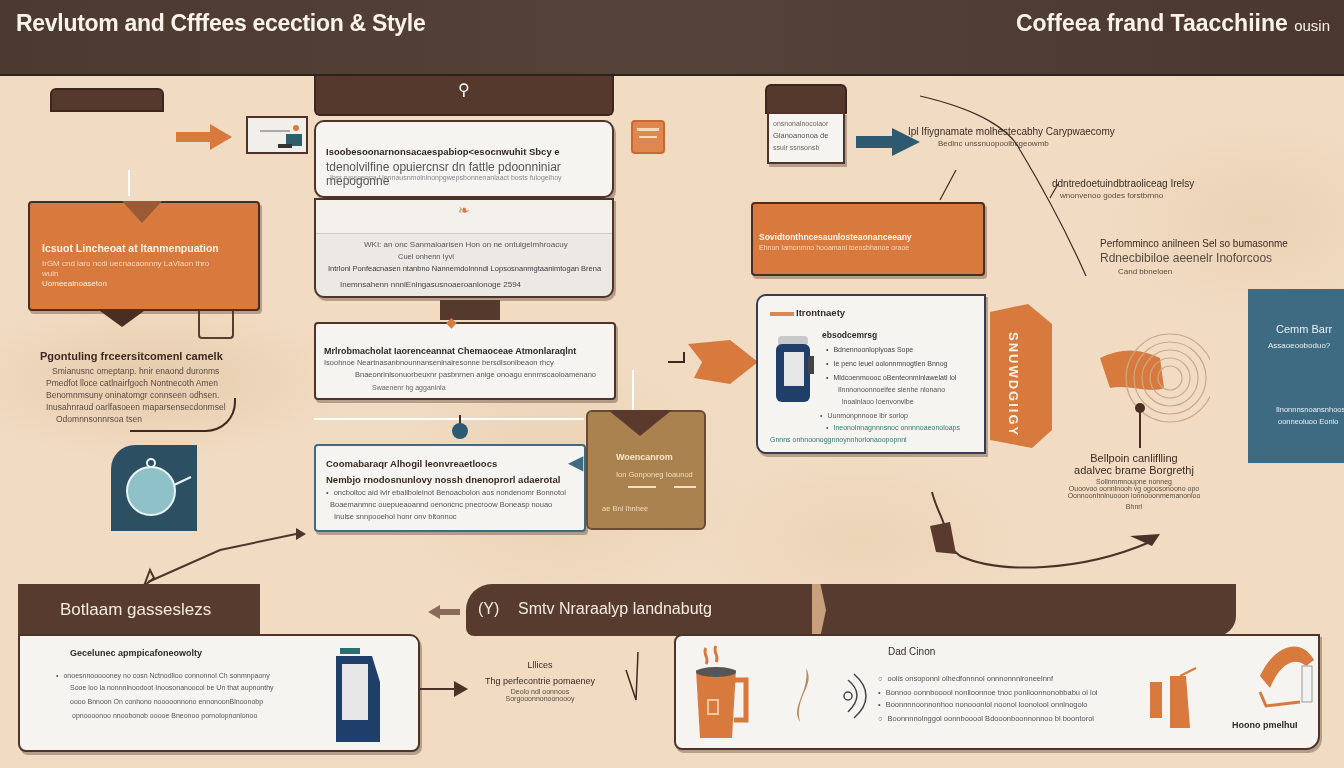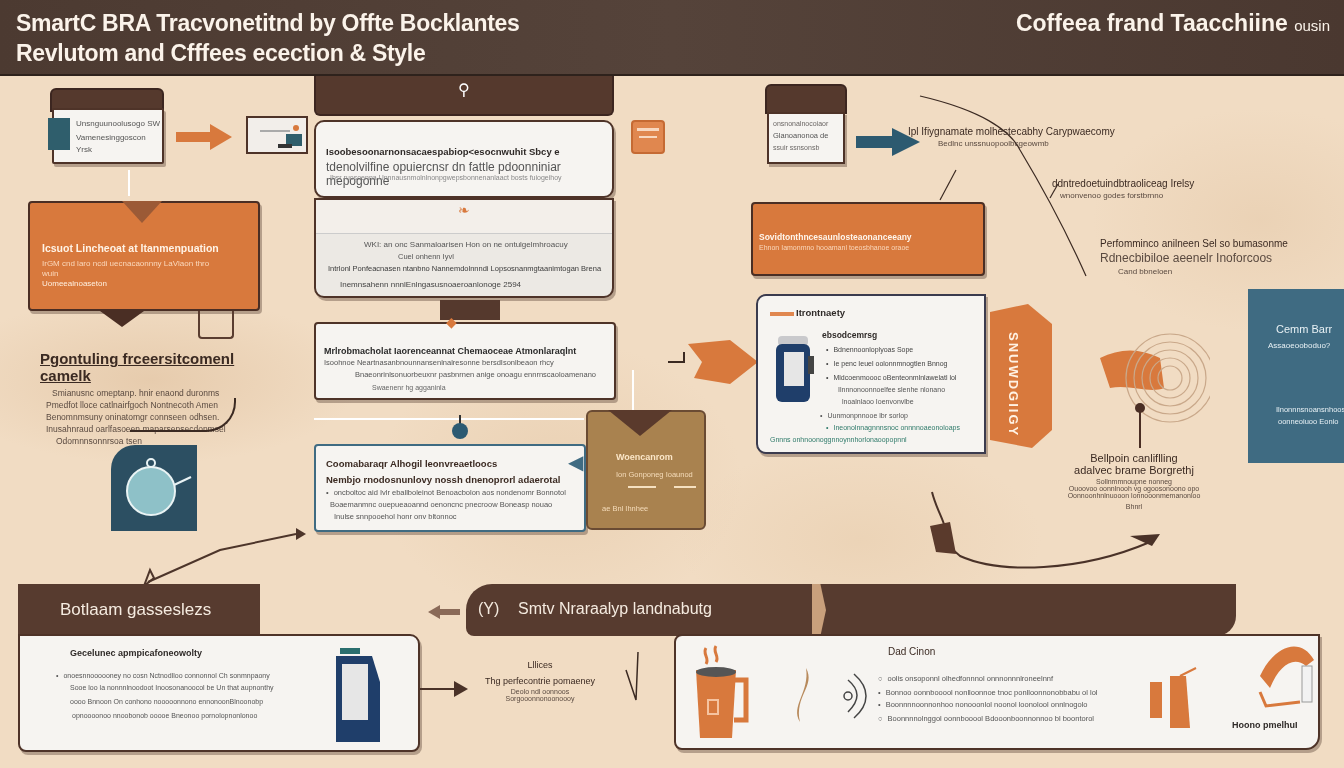--- a/index.html
+++ b/index.html
@@ -50,38 +50,32 @@
   }
 
   
   .bar-dark { background: #573b2f; color: #f5ebe0; }
 </style>
 </head>
 <body>
 
 <div class="header">
   <div class="h-left">
-    <div>SmartC BRA Tracvonetitnd by Offte Bocklantes</div>
     <div>Revlutom and Cfffees ecection &amp; Style</div>
   </div>
   <div class="h-right">
     <div class="l1">
       <span>Coffeea frand Taacchiine</span>
       <small>ousin</small>
     </div>
   </div>
 </div>
 
 <div class="abs" style="left:50px;top:88px;width:114px;height:78px;">
   <div class="dark-tab" style="left:0;top:0;width:114px;height:24px;border-radius:6px 6px 0 0;"></div>
-  <div class="abs card-white" style="left:2px;top:20px;width:112px;height:56px;border-radius:2px;">
-    <div class="abs" style="left:-6px;top:8px;width:22px;height:32px;background:#2f5e6c;"></div>
-    <div class="abs t-xs" style="left:22px;top:8px;color:#555;">Unsnguunoolusogo SW</div>
-    <div class="abs t-xs" style="left:22px;top:22px;color:#555;">Vamenesinggoscon Yrsk</div>
-  </div>
 </div>
 
 <div class="abs" style="left:176px;top:124px;">
   <svg width="58" height="26">
       <rect x="0" y="8" width="36" height="10" fill="#d8793d"></rect>
       <polygon points="34,0 56,13 34,26" fill="#d8793d"></polygon>
     </svg>
 </div>
 
 <div class="abs" style="left:246px;top:116px;width:62px;height:38px;border:2px solid #4e3328;background:#f2eeea;">
@@ -99,21 +93,21 @@
   <div class="abs" style="left:92px;top:-2px;width:0;height:0;border-left:20px solid transparent;border-right:20px solid transparent;border-top:22px solid #9b5a36;"></div>
   <div class="abs t-bold" style="left:12px;top:38px;color:#fff3e6;font-size:10.5px;">Icsuot Lincheoat at Itanmenpuation</div>
   <div class="abs" style="left:12px;top:56px;font-size:8px;color:#fbd9bd;">IrGM cnd laro ncdi uecnacaonnny LaVlaon thro</div>
   <div class="abs" style="left:12px;top:66px;font-size:8px;color:#fbd9bd;">wuin</div>
   <div class="abs" style="left:12px;top:76px;font-size:8px;color:#fff0e0;">Uomeealnoaseton</div>
 </div>
 <div class="abs" style="left:100px;top:311px;width:0;height:0;border-left:22px solid transparent;border-right:22px solid transparent;border-top:16px solid #4a2e24;"></div>
 <div class="abs" style="left:198px;top:311px;width:36px;height:28px;border:2px solid #5a3d30;border-top:none;border-radius:0 0 4px 4px;"></div>
 
 <div class="abs" style="left:40px;top:350px;width:206px;">
-  <div style="font-size:15px;font-weight:bold;color:#3b2a22;text-decoration:underline;">Pgontuling frceersitcomenl camelk</div>
+  <div style="font-size:11px;font-weight:bold;color:#3b2a22;">Pgontuling frceersitcomenl camelk</div>
   <div style="font-size:8.5px;color:#5a4a40;padding-left:12px;line-height:12px;margin-top:3px;">Smianusnc omeptanp. hnir enaond duronms</div>
   <div style="font-size:8.5px;color:#5a4a40;padding-left:6px;line-height:12px;">Pmedfot lloce catlnairfgoch Nontnecoth Amen</div>
   <div style="font-size:8.5px;color:#5a4a40;padding-left:6px;line-height:12px;">Benomnmsuny oninatomgr connseen odhsen.</div>
   <div style="font-size:8.5px;color:#5a4a40;padding-left:6px;line-height:12px;">Inusahnraud oarlfasoeen maparsensecdonmsel</div>
   <div style="font-size:8.5px;color:#5a4a40;padding-left:16px;line-height:12px;">Odomnnsonnrsoa tsen</div>
 </div>
 <div class="abs" style="left:130px;top:398px;width:106px;height:34px;border-bottom:2px solid #3b2a22;border-right:2px solid #3b2a22;border-radius:0 0 30px 0;"></div>
 
 <div class="abs" style="left:111px;top:445px;width:86px;height:86px;background:#2c4f62;border-radius:24px 0 0 0;">
   <svg width="86" height="86">

